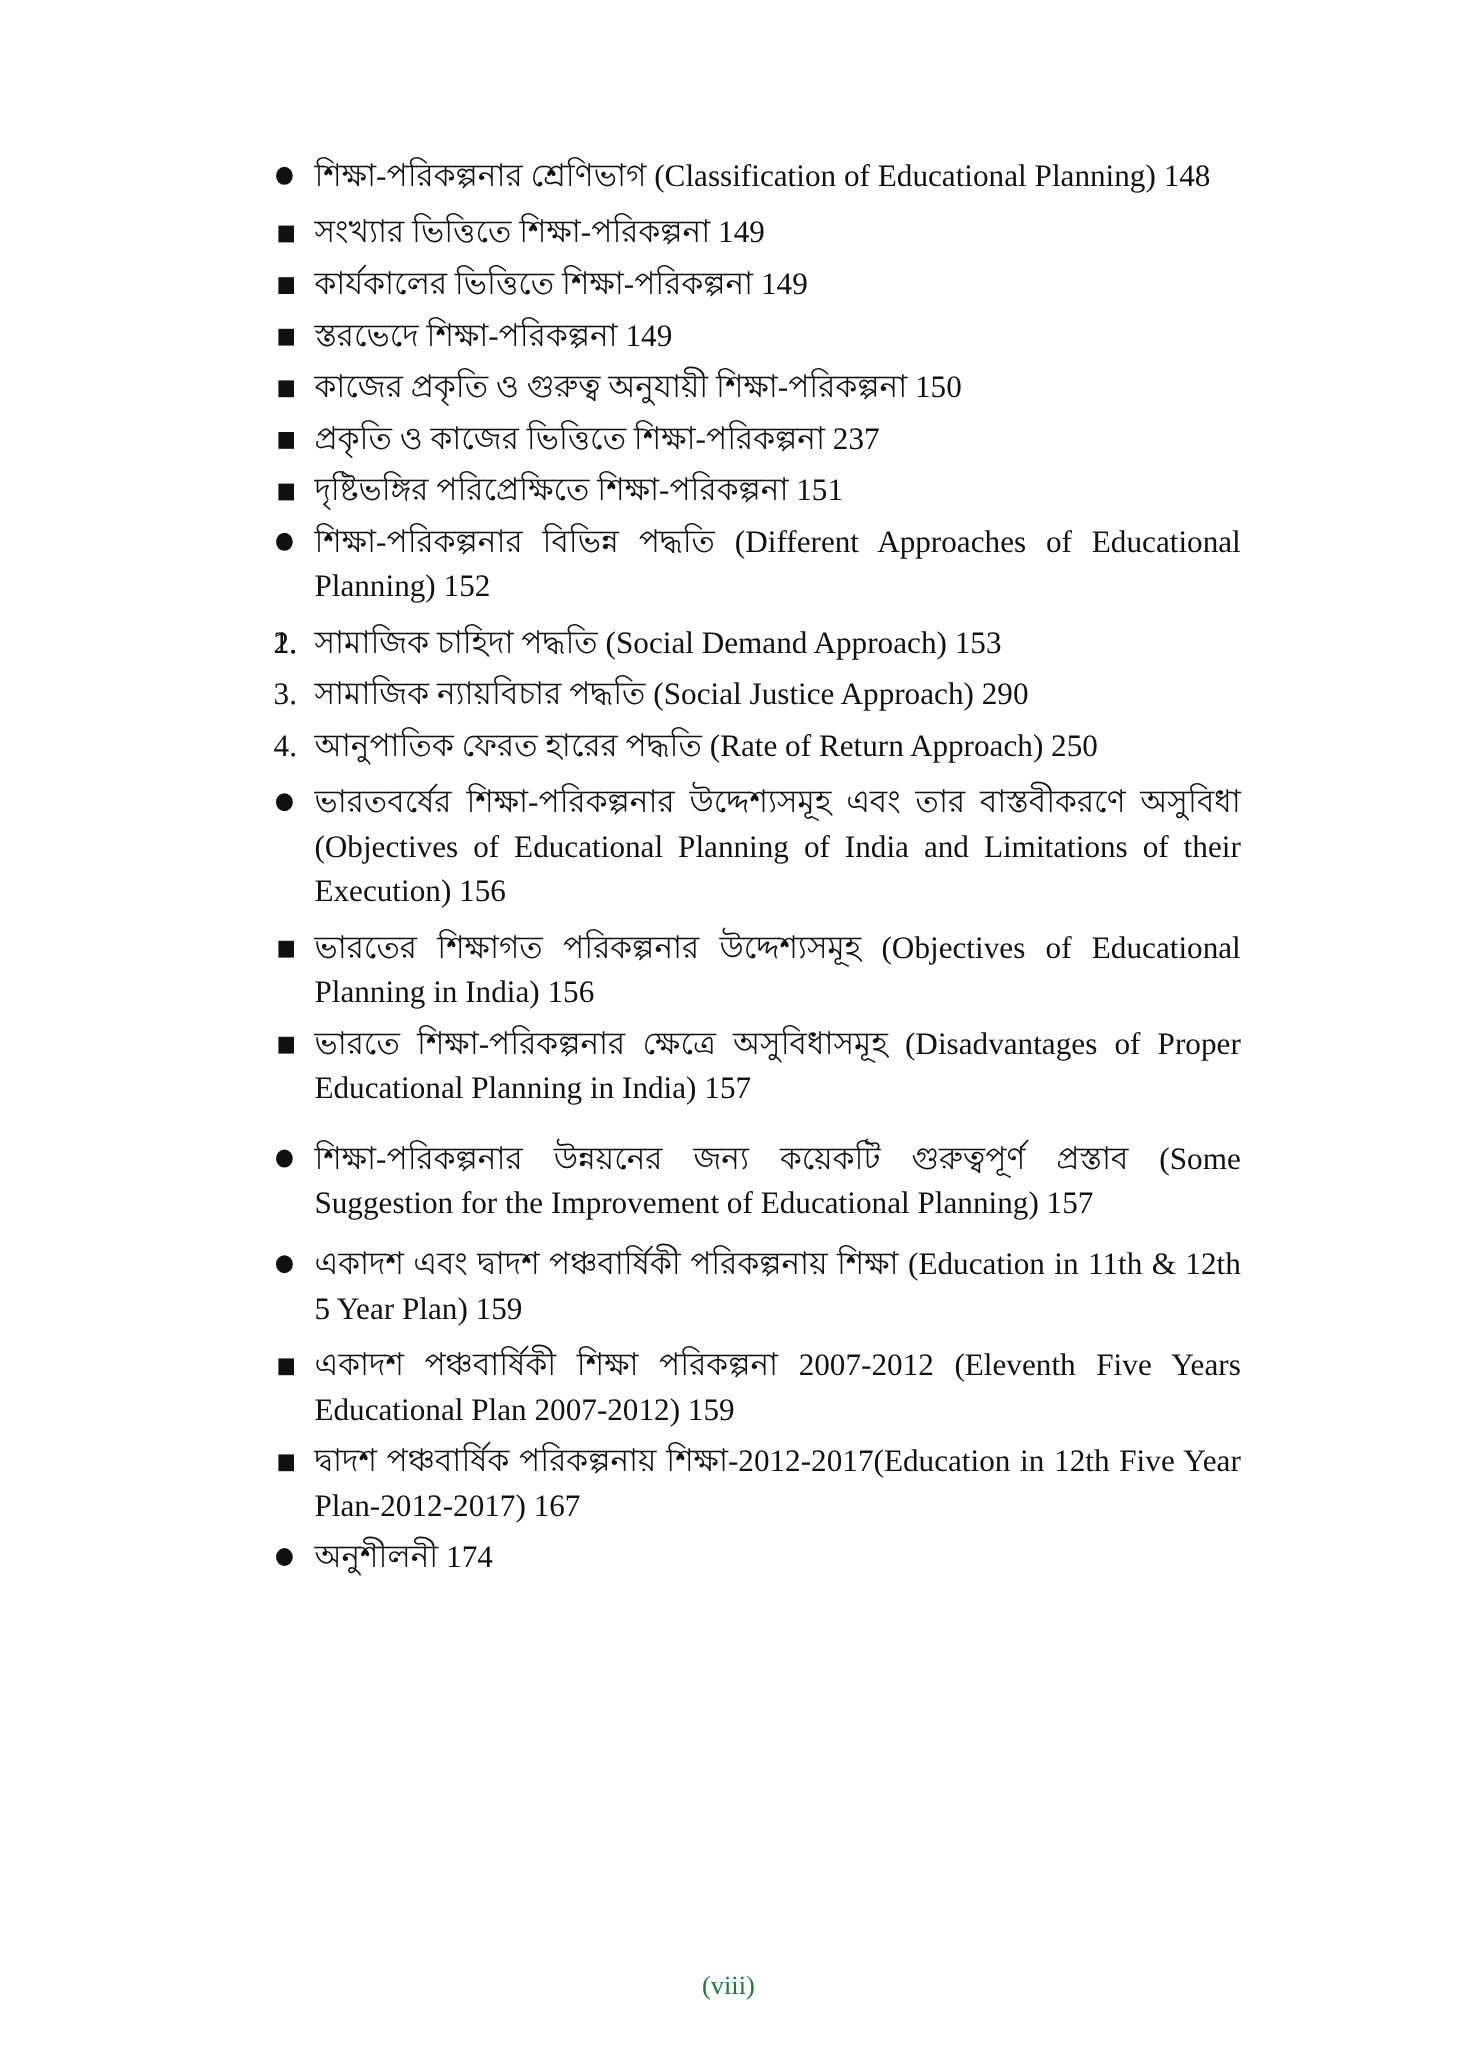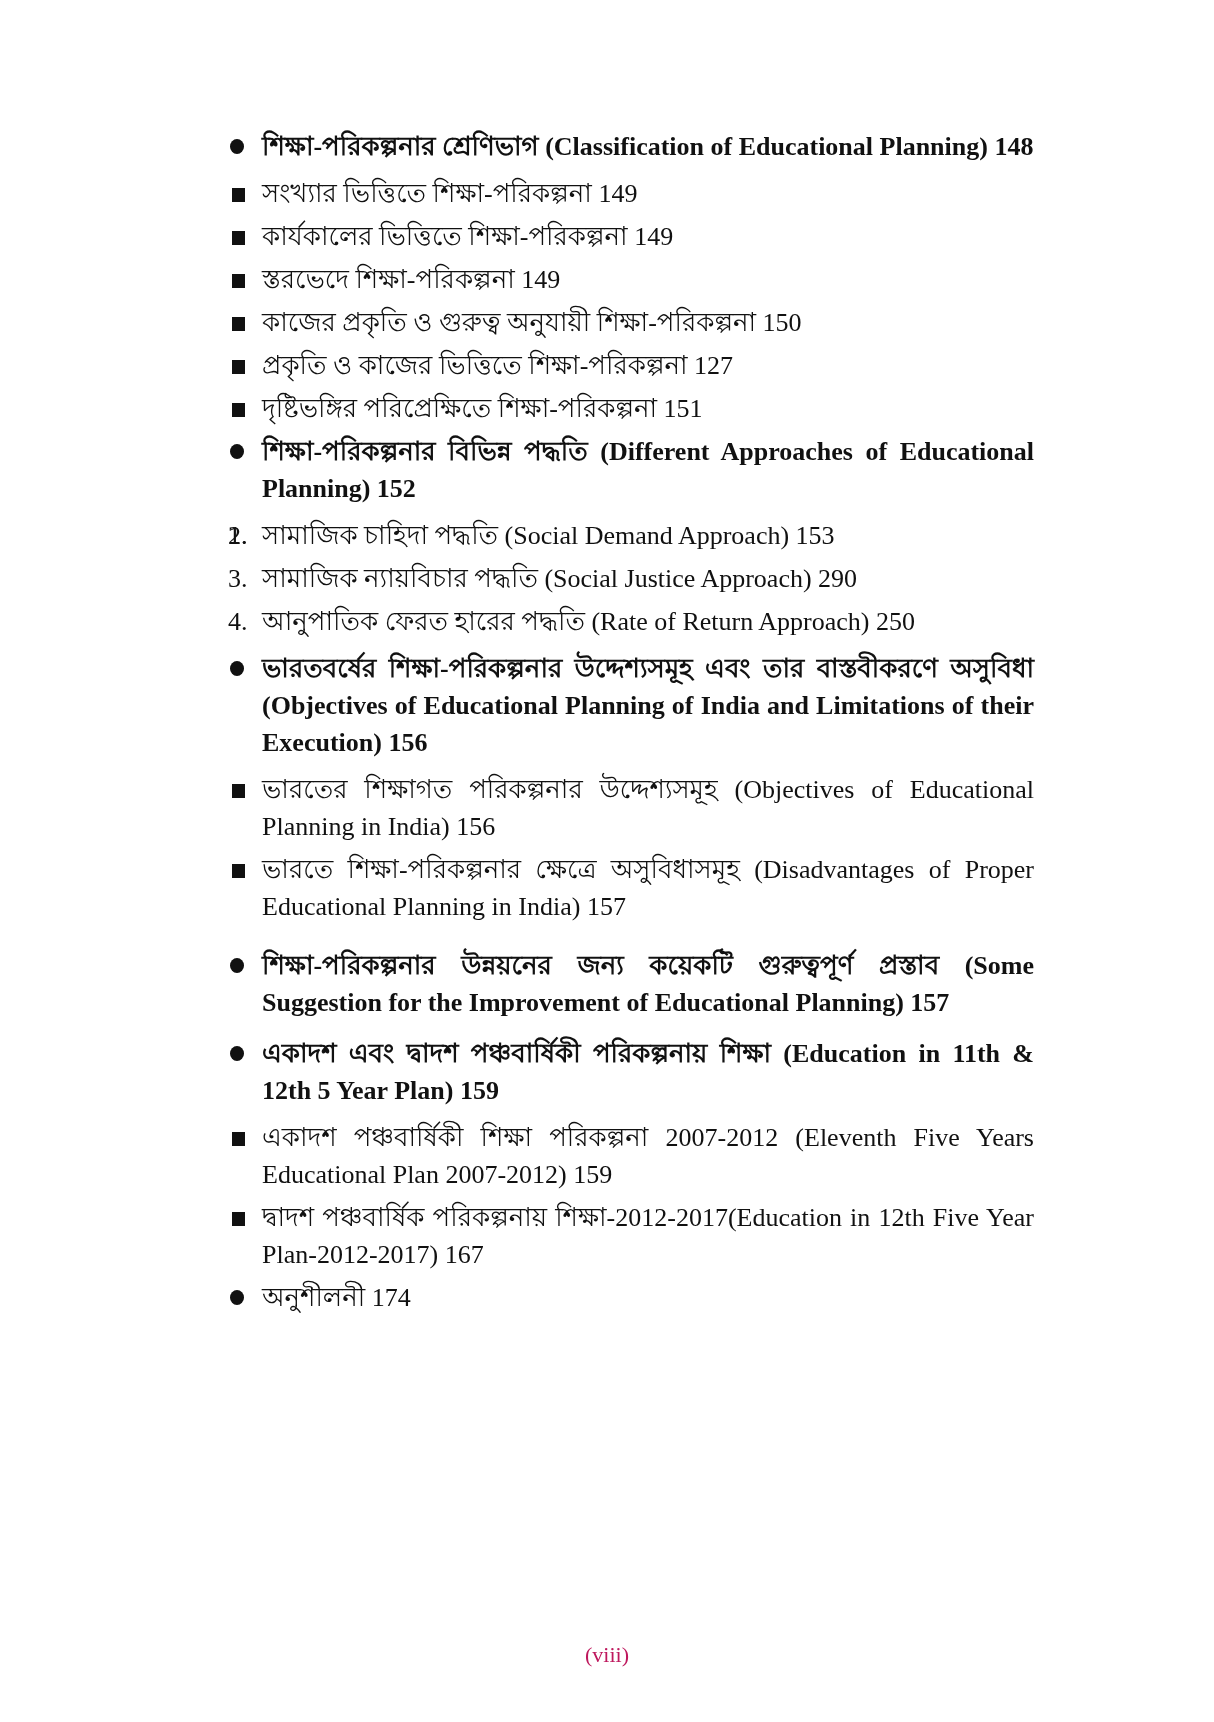--- a/index.html
+++ b/index.html
@@ -22,21 +22,21 @@
       width: 806px;
     }
     .entry {
       position: relative;
       padding-left: 34px;
       font-size: 26px;
       line-height: 37px;
       text-align: justify;
       margin-bottom: 10px;
     }
-    .entry.bold { font-weight: bold; }
+    .entry.bold { font-weight: normal; }
     .entry .bullet {
       position: absolute;
       left: 2px;
       top: 11px;
       width: 14px;
       height: 15px;
       border-radius: 50%;
       background: #111111;
     }
     .sublist {
@@ -65,21 +65,21 @@
       top: 0;
     }
     .footer {
       position: absolute;
       left: 0;
       width: 1214px;
       top: 1642px;
       text-align: center;
       font-size: 22px;
       font-family: "Liberation Serif", serif;
-      color: #be185d;
+      color: #15803d;
     }
   </style>
 </head>
 <body>
 
 <div class="page">
 
   <div class="entry bold">
     <span class="bullet"></span>
     <span>শিক্ষা-পরিকল্পনার শ্রেণিভাগ (Classification of Educational Planning) 148</span>
@@ -96,21 +96,21 @@
     <div class="sub">
       <span class="square"></span>
       <span>স্তরভেদে শিক্ষা-পরিকল্পনা 149</span>
     </div>
     <div class="sub">
       <span class="square"></span>
       <span>কাজের প্রকৃতি ও গুরুত্ব অনুযায়ী শিক্ষা-পরিকল্পনা 150</span>
     </div>
     <div class="sub">
       <span class="square"></span>
-      <span>প্রকৃতি ও কাজের ভিত্তিতে শিক্ষা-পরিকল্পনা 127</span>
+      <span>প্রকৃতি ও কাজের ভিত্তিতে শিক্ষা-পরিকল্পনা 237</span>
     </div>
     <div class="sub">
       <span class="square"></span>
       <span>দৃষ্টিভঙ্গির পরিপ্রেক্ষিতে শিক্ষা-পরিকল্পনা 151</span>
     </div>
   </div>
 
   <div class="entry bold">
     <span class="bullet"></span>
     <span>শিক্ষা-পরিকল্পনার বিভিন্ন পদ্ধতি (Different Approaches of Educational Planning) 152</span>

